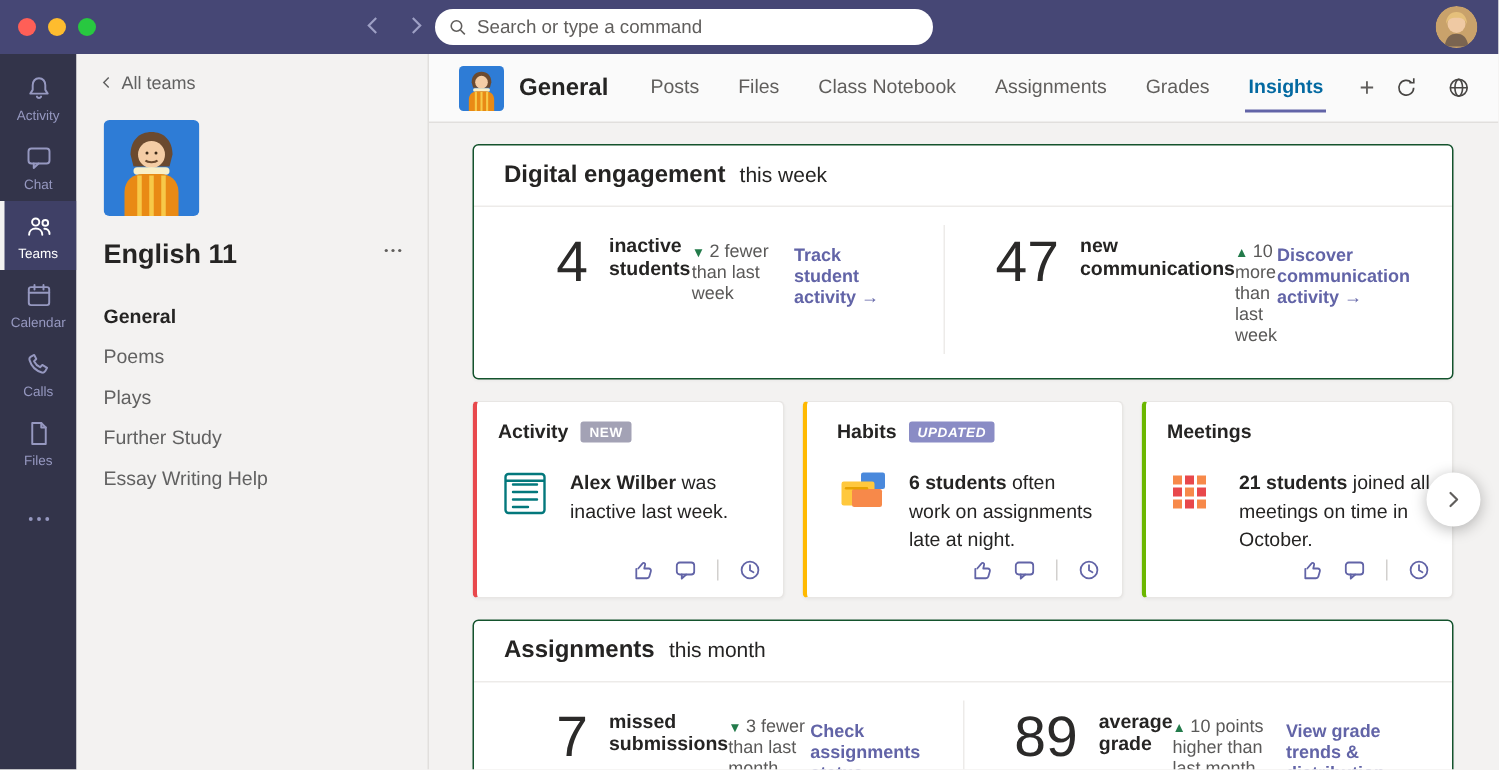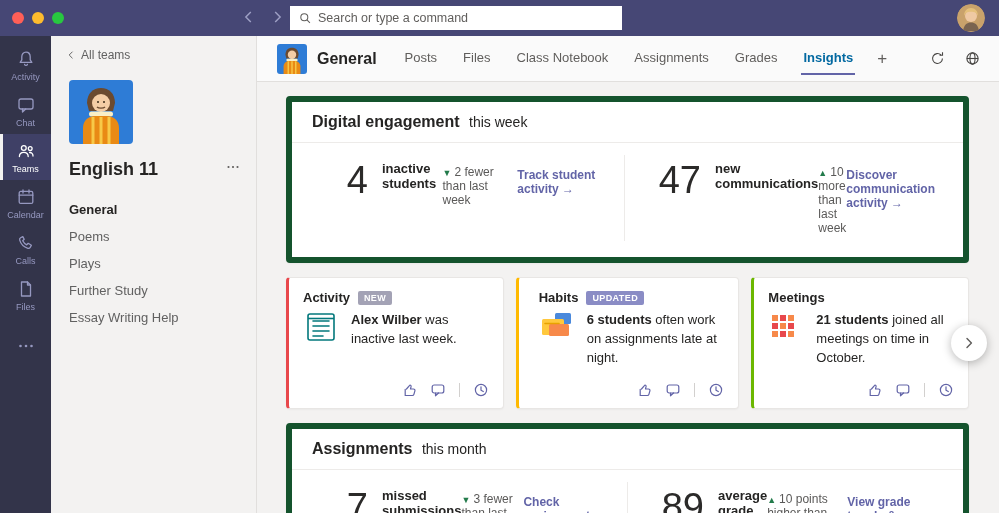--- a/index.html
+++ b/index.html
@@ -7,40 +7,40 @@
   body { font-family:"Liberation Sans", sans-serif; background:#F3F2F1; }
   .app { width:999px; height:513px; display:flex; flex-direction:column; }
 
   
   .titlebar { position:relative; height:36px; background:#464775; flex:0 0 36px; }
   .lights { position:absolute; left:12px; top:12px; display:flex; gap:8px; }
   .light { width:12px; height:12px; border-radius:50%; }
   .light.red{ background:#FF5F57; } .light.yellow{ background:#FEBC2E; } .light.green{ background:#28C840; }
   .navchevrons { position:absolute; left:240px; top:8px; display:flex; gap:10px; }
   .navchevrons svg { width:18px; height:18px; stroke:#9EA0C5; stroke-width:1.6; fill:none; }
-  .searchbox { position:absolute; left:290px; top:6px; width:332px; height:24px; background:#fff; border-radius:0; display:flex; align-items:center; padding:0 8px; gap:6px; }
+  .searchbox { position:absolute; left:290px; top:6px; width:332px; height:24px; background:#fff; border-radius:12px; display:flex; align-items:center; padding:0 8px; gap:6px; }
   .searchbox svg { width:14px; height:14px; stroke:#605E5C; stroke-width:1.5; fill:none; flex:0 0 auto; }
   .searchbox input { border:none; outline:none; background:transparent; width:100%; font-size:12.5px; color:#323130; font-family:"Liberation Sans",sans-serif; }
   .searchbox input::placeholder { color:#605E5C; }
   .topavatar { position:absolute; right:14px; top:4px; width:28px; height:28px; border-radius:50%; overflow:hidden; cursor:pointer; }
 
   
   .appbody { flex:1; display:flex; overflow:hidden; }
 
   
   .rail { width:51px; background:#33344A; display:flex; flex-direction:column; align-items:stretch; padding-top:6px; }
   .rail-item { display:flex; flex-direction:column; align-items:center; padding:7px 0 6px; color:#9698C0; cursor:pointer; }
   .rail-item svg { width:20px; height:20px; stroke:currentColor; stroke-width:1.3; fill:none; stroke-linecap:round; stroke-linejoin:round; }
   .rail-item .rail-label { font-size:9px; margin-top:3px; }
   .rail-item.active { color:#FFFFFF; background:#3F4066; border-left:3px solid #F3F2F1; padding-right:3px; }
   .rail-more { margin-top:10px; display:flex; justify-content:center; padding:8px 0; color:#9698C0; cursor:pointer; }
   .rail-more svg { width:20px; height:20px; fill:currentColor; }
 
   
-  .sidebar { width:206px; background:#F3F2F1; border-right:1px solid #E1DFDD; padding-top:12px; }
+  .sidebar { width:235px; background:#F3F2F1; border-right:1px solid #E1DFDD; padding-top:12px; }
   .all-teams { display:flex; align-items:center; gap:4px; padding-left:14px; font-size:12px; color:#616161; cursor:pointer; }
   .all-teams svg { width:12px; height:12px; stroke:#616161; stroke-width:1.6; fill:none; }
   .team-avatar { width:64px; height:64px; margin:18px 0 0 18px; border-radius:4px; overflow:hidden; }
   .team-row { display:flex; align-items:center; justify-content:space-between; margin:14px 14px 0 18px; }
   .team-name { font-size:18px; font-weight:700; color:#252423; }
   .team-options { color:#605E5C; cursor:pointer; }
   .team-options svg { width:18px; height:18px; fill:currentColor; }
   .channels { margin-top:16px; }
   .channel { padding:6px 0 6px 18px; font-size:13px; color:#616161; cursor:pointer; }
   .channel.active { font-weight:700; color:#252423; }
@@ -53,21 +53,21 @@
   .tabs { display:flex; align-items:stretch; height:32px; margin-left:26px;justify-content:center; }
   .tab { display:flex; align-items:center; padding:0 2px; margin-right:22px; font-size:13px; color:#605E5C; border-bottom:2px solid transparent; cursor:pointer; }
   .tab.active { color:#0369a1; font-weight:700; border-bottom-color:#6264A7; }
   .tab-add { display:flex; align-items:center; font-size:17px; color:#605E5C; cursor:pointer; }
   .header-actions { margin-left:auto; display:flex; align-items:center; gap:18px; color:#484644; }
   .header-actions svg { width:17px; height:17px; stroke:currentColor; stroke-width:1.3; fill:none; cursor:pointer; }
 
   .content { flex:1; overflow:hidden; padding:14px 30px 0 29px; position:relative; }
 
   
-  .panel { background:#fff; border:6px solid #14532d; border-radius:4px; box-shadow:0 1px 2px rgba(0,0,0,.04); margin-bottom:14px; }
+  .panel { background:#fff; border:1px solid #14532d; border-radius:4px; box-shadow:0 1px 2px rgba(0,0,0,.04); margin-bottom:14px; }
   .panel-header { padding:11px 20px; border-bottom:1px solid #EDEBE9; }
   .panel-title { font-size:16px; font-weight:700; color:#252423; }
   .panel-period { font-size:14px; font-weight:400; color:#252423; margin-left:5px; }
   .panel-body { display:flex; padding:12px 0 16px; }
   .stat { flex:1; display:flex; align-items:flex-start; padding:6px 28px; }
   .stat + .stat { border-left:1px solid #EDEBE9; }
   .stat-value { font-size:38px; font-weight:300; color:#2b2a29; line-height:1.05; min-width:48px; text-align:right; margin-right:14px; }
   .stat-info { display:flex; flex-direction:row; }
   .stat-label { font-size:13px; font-weight:700; color:#252423; }
   .stat-trend { font-size:12px; color:#5a5958; margin-top:4px; }
@@ -77,22 +77,22 @@
   
   .cards { display:flex; gap:12px; margin-bottom:14px; position:relative; }
   .icard { flex:1; background:#fff; border:1px solid #E8E6E4; border-left-width:3px; border-radius:4px; padding:12px 14px 10px; height:132px; display:flex; flex-direction:column; cursor:pointer; box-shadow:0 1px 2px rgba(0,0,0,.04); }
   .icard.accent-red { border-left-color:#E8484C; }
   .icard.accent-yellow { border-left-color:#FFB900;padding-left:20px; }
   .icard.accent-green { border-left-color:#6BB700; }
   .icard-titlerow { display:flex; align-items:center; }
   .icard-title { font-size:13px; font-weight:700; color:#252423; }
   .badge { font-size:9px; font-weight:700; letter-spacing:.4px; color:#fff; padding:2px 6px; border-radius:2px; margin-left:8px; }
   .badge-new { background:#A3A2B5; }
-  .badge-updated { background:#8A8CC5; }
-  .icard-bodyrow { display:flex; margin-top:6px; gap:12px;justify-content:center; }
+  .badge-updated { background:#8A8CC5;font-style:italic; }
+  .icard-bodyrow { display:flex; margin-top:18px; gap:12px;justify-content:center; }
   .icard-icon { flex:0 0 36px; }
   .icard-text { font-size:13px; line-height:1.45; color:#252423; }
   .icard-text .lead { font-weight:700; }
   .icard-footer { margin-top:auto; align-self:flex-end; display:flex; align-items:center; gap:13px; color:#6264A7; }
   .icard-footer svg { width:16px; height:16px; stroke:currentColor; stroke-width:1.2; fill:none; stroke-linecap:round; stroke-linejoin:round; cursor:pointer; }
   .footer-sep { width:1px; height:14px; background:#D2D0CE; }
 
   .carousel-next { position:absolute; right:-18px; top:50%; transform:translateY(-50%); width:36px; height:36px; border-radius:50%; background:#fff; box-shadow:0 2px 10px rgba(0,0,0,.28); display:flex; align-items:center; justify-content:center; cursor:pointer; }
   .carousel-next svg { width:16px; height:16px; stroke:#605E5C; stroke-width:1.8; fill:none; stroke-linecap:round; stroke-linejoin:round; }
 </style>

